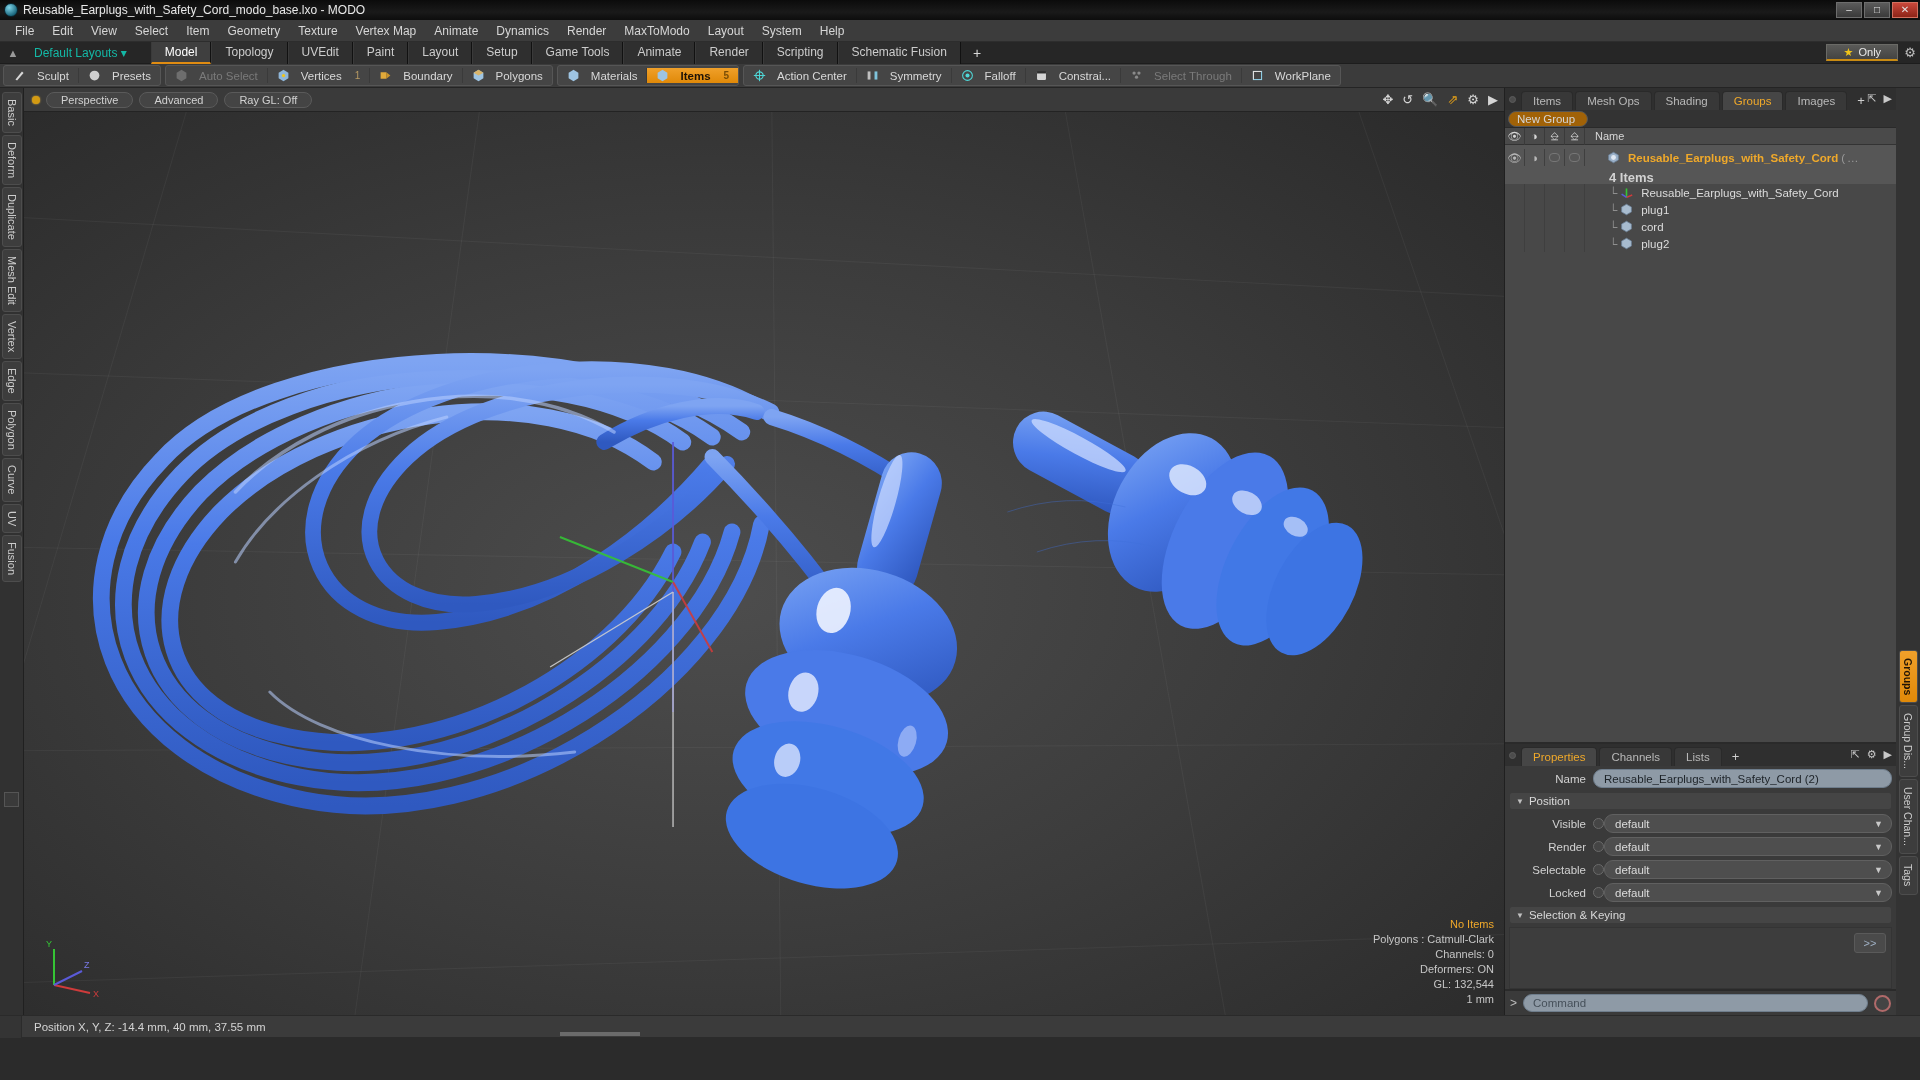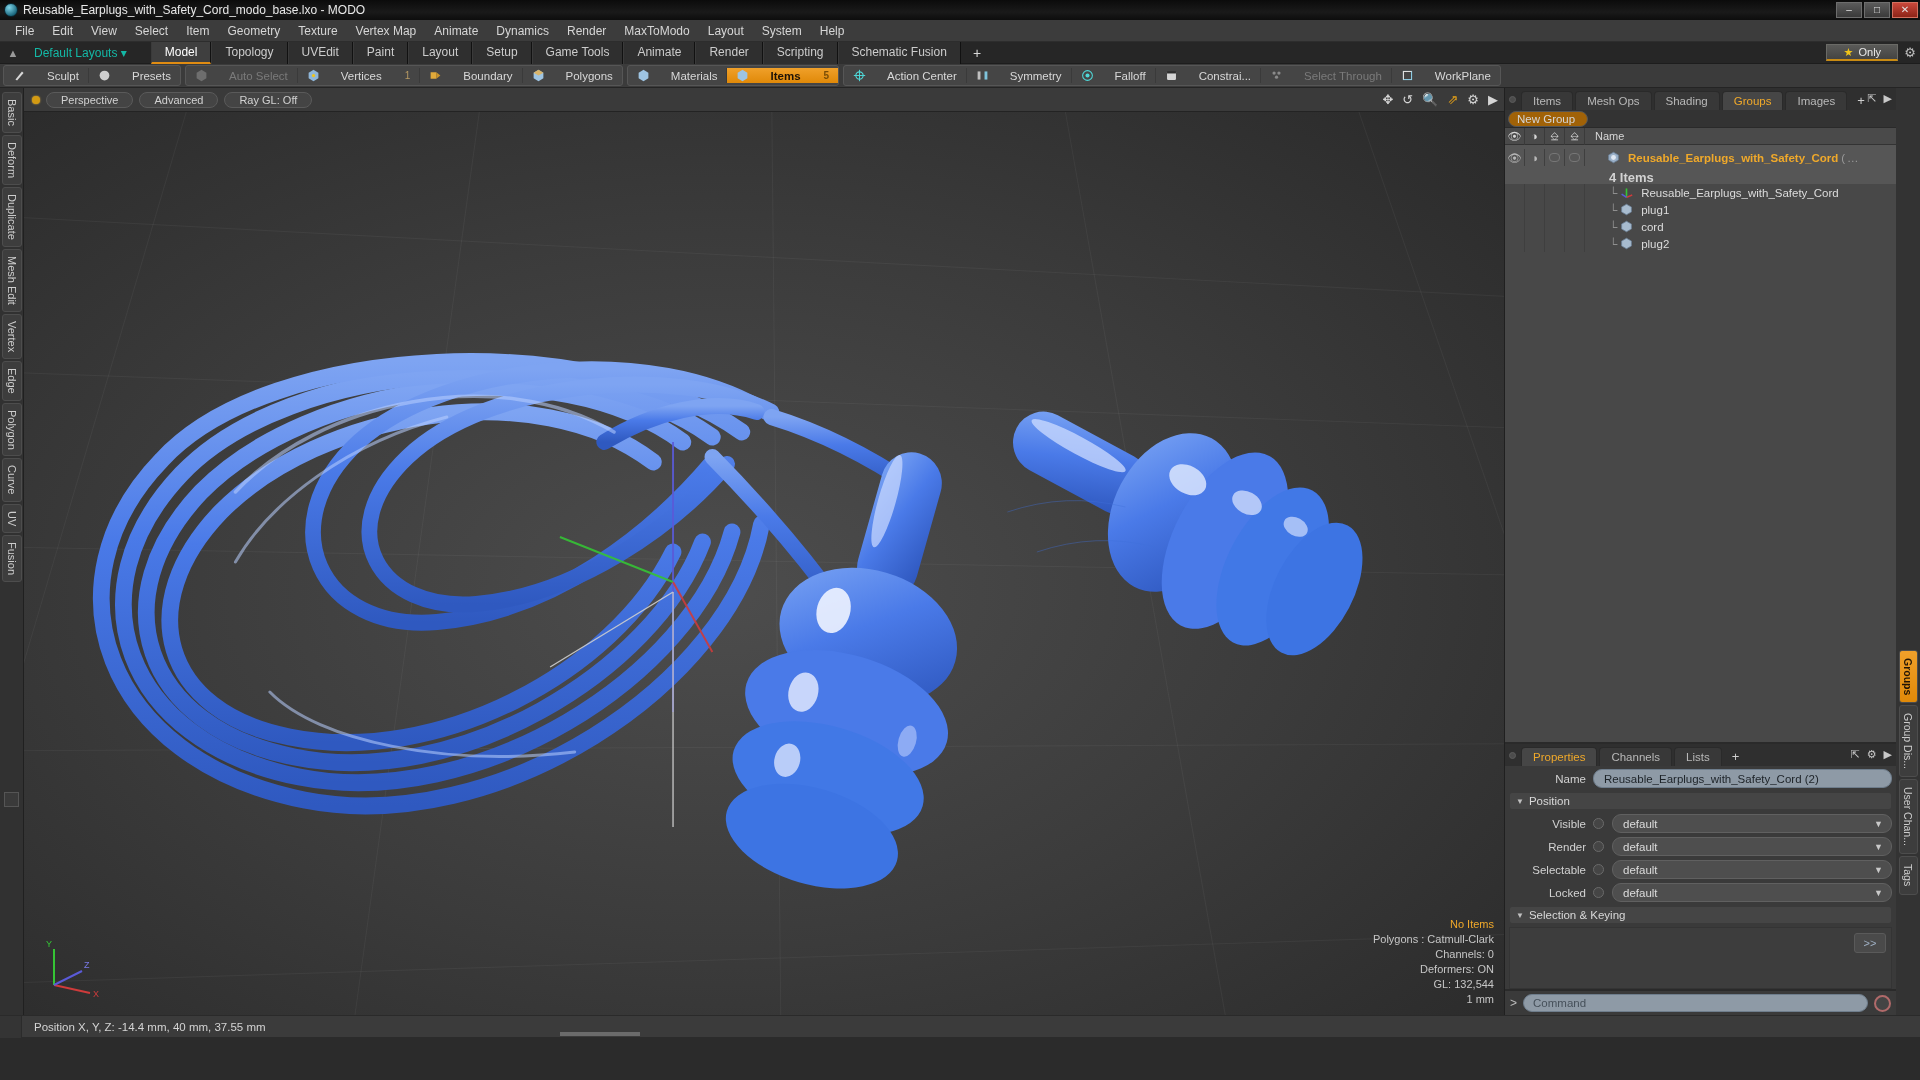--- a/index.html
+++ b/index.html
@@ -66,21 +66,21 @@
   
   .modebar{
     height:24px; background:#3b3b3b; display:flex; align-items:center;
     padding:2px 3px; gap:4px; border-bottom:1px solid #242424;
   }
   .grp{
     display:flex; align-items:center; height:21px;
     background:#454545; border:1px solid #565656; border-radius:3px; overflow:hidden;
   }
   .tool{
-    display:flex;align-items:center;gap:21px;height:15px;padding:0 9px;
+    display:flex;align-items:center;gap:11px;height:15px;padding:0 9px;
     font-size:11.5px; color:#d8d8d8; border-right:1px solid #3a3a3a;
   }
   .tool:last-child{ border-right:none; }
   .tool.disabled{ color:#7a7a7a; }
   .tool.active{ background:linear-gradient(#f0a02a,#e08908); color:#1e1307; font-weight:bold;}
   .tool .num{ color:#b79a63; font-size:10px; margin-left:2px;}
   .tool.active .num{ color:#7a4d06; }
   .ic{ width:13px;height:13px; flex:0 0 auto; display:inline-block;}
 
   
@@ -168,21 +168,21 @@
   .tree-empty{ background:#484848; flex:1; }
 
   
   .props{ background:#3a3a3a; border-top:2px solid #2a2a2a; }
   .prop-row{ display:flex; align-items:center; height:21px; margin:2px 4px;}
   .plabel{ width:84px; text-align:right; font-size:11.5px; color:#d2d2d2; padding-right:7px;}
   .pfield{
     flex:1; height:19px; background:#8e9aa6; border:1px solid #6e7d8c; border-radius:9px;
     color:#1d2328; font-size:11.5px; display:flex; align-items:center; padding:0 10px;
   }
-  .pselwrap{ flex:1; display:flex; align-items:center; gap:8px;}
+  .pselwrap{ flex:1; display:flex; align-items:center; gap:0;}
   .pradio{ width:11px;height:11px;border-radius:50%;border:1px solid #6a6a6a;background:#454545; flex:0 0 auto;}
   .psel{
     flex:1; height:19px; background:#4e4e4e; border:1px solid #606060; border-radius:9px;
     color:#dcdcdc; font-size:11.5px; display:flex; align-items:center; padding:0 10px;
     position:relative;
   }
   .psel .caret{ position:absolute; right:8px; color:#c9c9c9; font-size:9px;}
   .section{
     height:18px; background:#454545; border:1px solid #3a3a3a; border-radius:3px;
     margin:3px 4px; display:flex; align-items:center; padding-left:6px;

